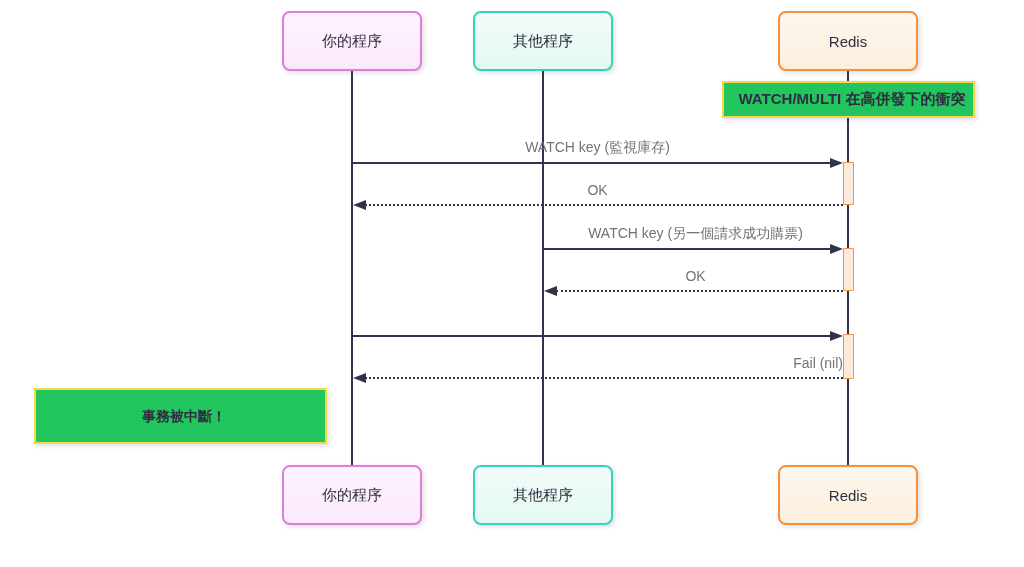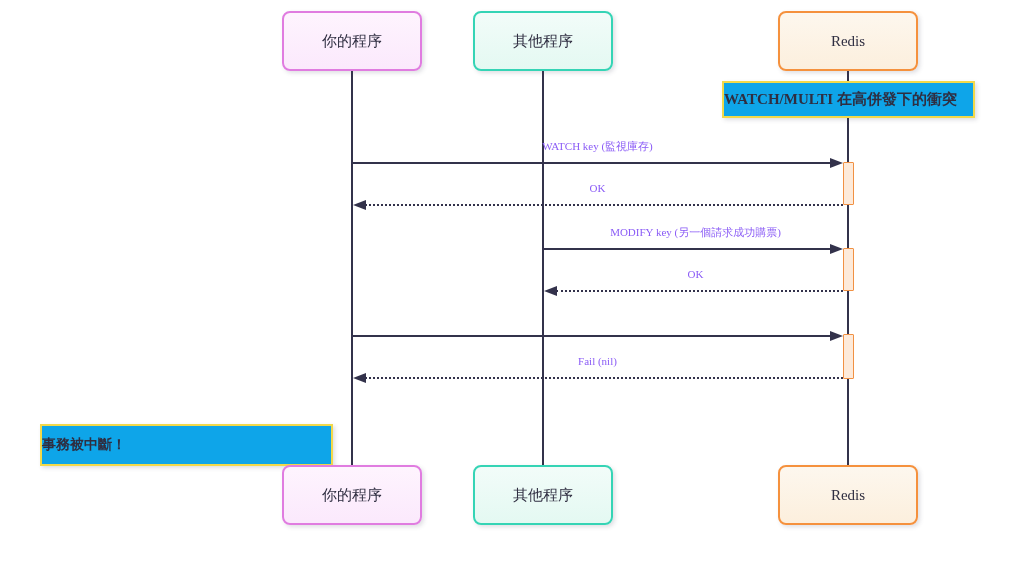--- a/index.html
+++ b/index.html
@@ -1,15 +1,15 @@
 <!DOCTYPE html>
 <html><head>
 <meta charset="utf-8">
 <style>
-  * { margin: 0; padding: 0; box-sizing: border-box; font-family: Liberation Serif, serif; }
+  * { margin: 0; padding: 0; box-sizing: border-box; }
   body {
     font-family: "Liberation Sans", "DejaVu Sans", sans-serif;
     background: #ffffff;
   }
   .canvas {
     position: relative;
     width: 1024px;
     height: 567px;
     background: #ffffff;
     overflow: hidden;
@@ -34,36 +34,37 @@
     font-size: 15px;
     color: #2f2e41;
     box-shadow: 2px 2px 4px rgba(80,80,100,0.18);
   }
   .actor-pink   { border-color: #e07ce0; background: linear-gradient(180deg, #fef4fe 0%, #fbe9fc 100%); }
   .actor-teal   { border-color: #35d4b5; background: linear-gradient(180deg, #f2fcf9 0%, #e4f9f2 100%); justify-content: center; }
   .actor-orange { border-color: #f5913d; background: linear-gradient(180deg, #fdf7ee 0%, #fcefdd 100%); }
   .note {
     position: absolute;
     border: 2px solid #f2d94a;
-    background: #0ea5e9;
+    background: #22c55e;
     color: #2f2e41;
     font-weight: 700;
     display: flex;
     flex-direction: column;
-    align-items: flex-start;
+    align-items: center;
     justify-content: center;
     text-align: center;
     box-shadow: 2px 2px 4px rgba(80,80,100,0.18);
+    padding-left: 7px;
   }
   .msg-label {
     position: absolute;
     height: 19px;
-    font-size: 11px;
+    font-size: 14px;
     text-align: center;
-    color: #8b5cf6;
+    color: #737373;
     white-space: nowrap;
   }
   .msg-line-solid {
     position: absolute;
     height: 0;
     border-top: 2px solid #33324b;
   }
   .msg-line-dotted {
     position: absolute;
     height: 0;
@@ -90,25 +91,24 @@
     border: 1.5px solid #f19143;
     background: #fdeada;
     border-radius: 1px;
   }
   .note-title {
     left: 722px; top: 81px;
     width: 253px; height: 37px;
     font-size: 15px;
   }
   .note-abort {
-    left: 40px; top: 388px;
-    width: 293px; height: 42px;
+    left: 34px; top: 388px;
+    width: 293px; height: 56px;
     font-size: 14px;
     line-height: 20px;
-    margin-top: 36px;
   }
 </style>
 </head>
 <body>
 
 <div class="canvas">
 
   <div class="lifeline" style="left:351px;"></div>
   <div class="lifeline" style="left:542px;"></div>
   <div class="lifeline" style="left:847px;"></div>
@@ -132,32 +132,32 @@
   <div class="activation" style="top:334px; height:45px;"></div>
 
   <div class="msg-label" style="left:352px; top:139px; width:491px;">WATCH key (監視庫存)</div>
   <div class="msg-line-solid" style="left:352px; top:162px; width:479px;"></div>
   <div class="arrowhead-right" style="left:830px; top:158px;"></div>
 
   <div class="msg-label" style="left:352px; top:182px; width:491px;">OK</div>
   <div class="msg-line-dotted" style="left:365px; top:204px; width:478px;"></div>
   <div class="arrowhead-left" style="left:353px; top:200px;"></div>
 
-  <div class="msg-label" style="left:543px; top:225px; width:305px;">MODIFY key (另一個請求成功購票)</div>
+  <div class="msg-label" style="left:543px; top:225px; width:305px;">WATCH key (另一個請求成功購票)</div>
   <div class="msg-line-solid" style="left:543px; top:248px; width:288px;"></div>
   <div class="arrowhead-right" style="left:830px; top:244px;"></div>
 
   <div class="msg-label" style="left:543px; top:268px; width:305px;">OK</div>
   <div class="msg-line-dotted" style="left:556px; top:290px; width:287px;"></div>
   <div class="arrowhead-left" style="left:544px; top:286px;"></div>
 
   <div class="msg-line-solid" style="left:352px; top:335px; width:479px;"></div>
   <div class="arrowhead-right" style="left:830px; top:331px;"></div>
 
-  <div class="msg-label" style="left:352px; top:355px; width:491px;">Fail (nil)</div>
+  <div class="msg-label" style="left:352px; top:355px; width:491px;text-align:right;">Fail (nil)</div>
   <div class="msg-line-dotted" style="left:365px; top:377px; width:478px;"></div>
   <div class="arrowhead-left" style="left:353px; top:373px;"></div>
 
   <div class="note note-abort">
     <span>事務被中斷！</span>
   </div>
 
   <div class="actor-box actor-pink" style="left:282px; top:465px;">
     <span>你的程序</span>
   </div>

